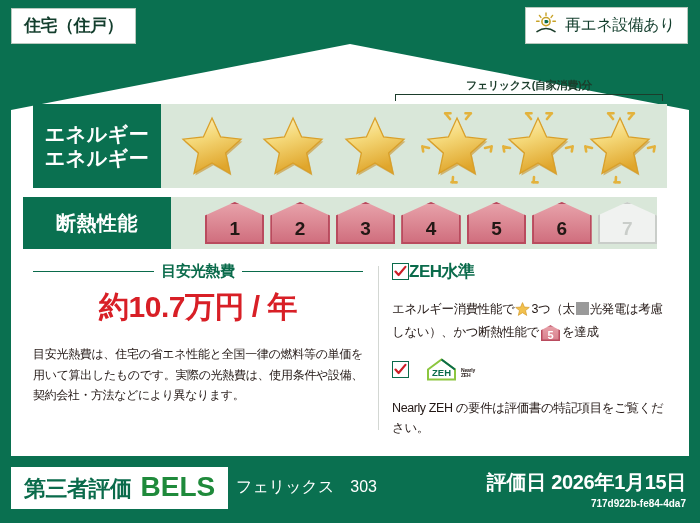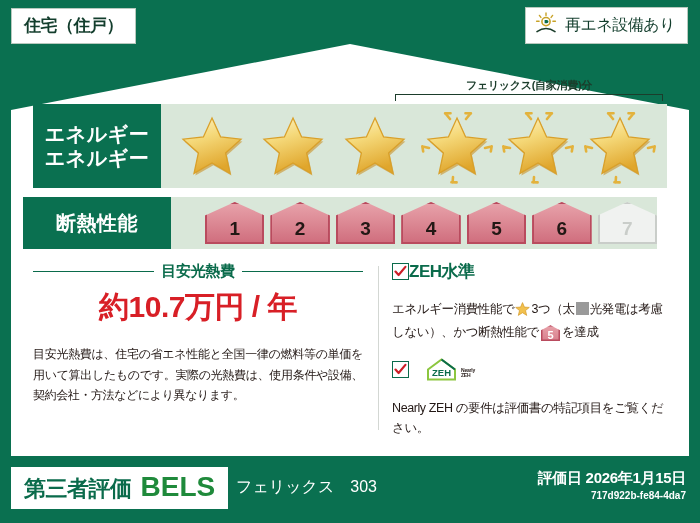--- a/index.html
+++ b/index.html
@@ -351,21 +351,21 @@
     letter-spacing: 0px;
     white-space: pre;
   }
   .eval-wrap {
     position: absolute;
     right: 14px;
     top: 12px;
     text-align: right;
   }
   .eval-date {
-    font-size: 15px; font-weight: bold; color: #ffffff; letter-spacing: -0.3px;
+    font-size: 20px; font-weight: bold; color: #ffffff; letter-spacing: -0.3px;
   }
   .eval-id {
     font-size: 10px; font-weight: bold; color: #ffffff; margin-top: 2px; letter-spacing: 0px;
   }
 </style>
 </head>
 <body>
 
 <div id="label-root">
 

